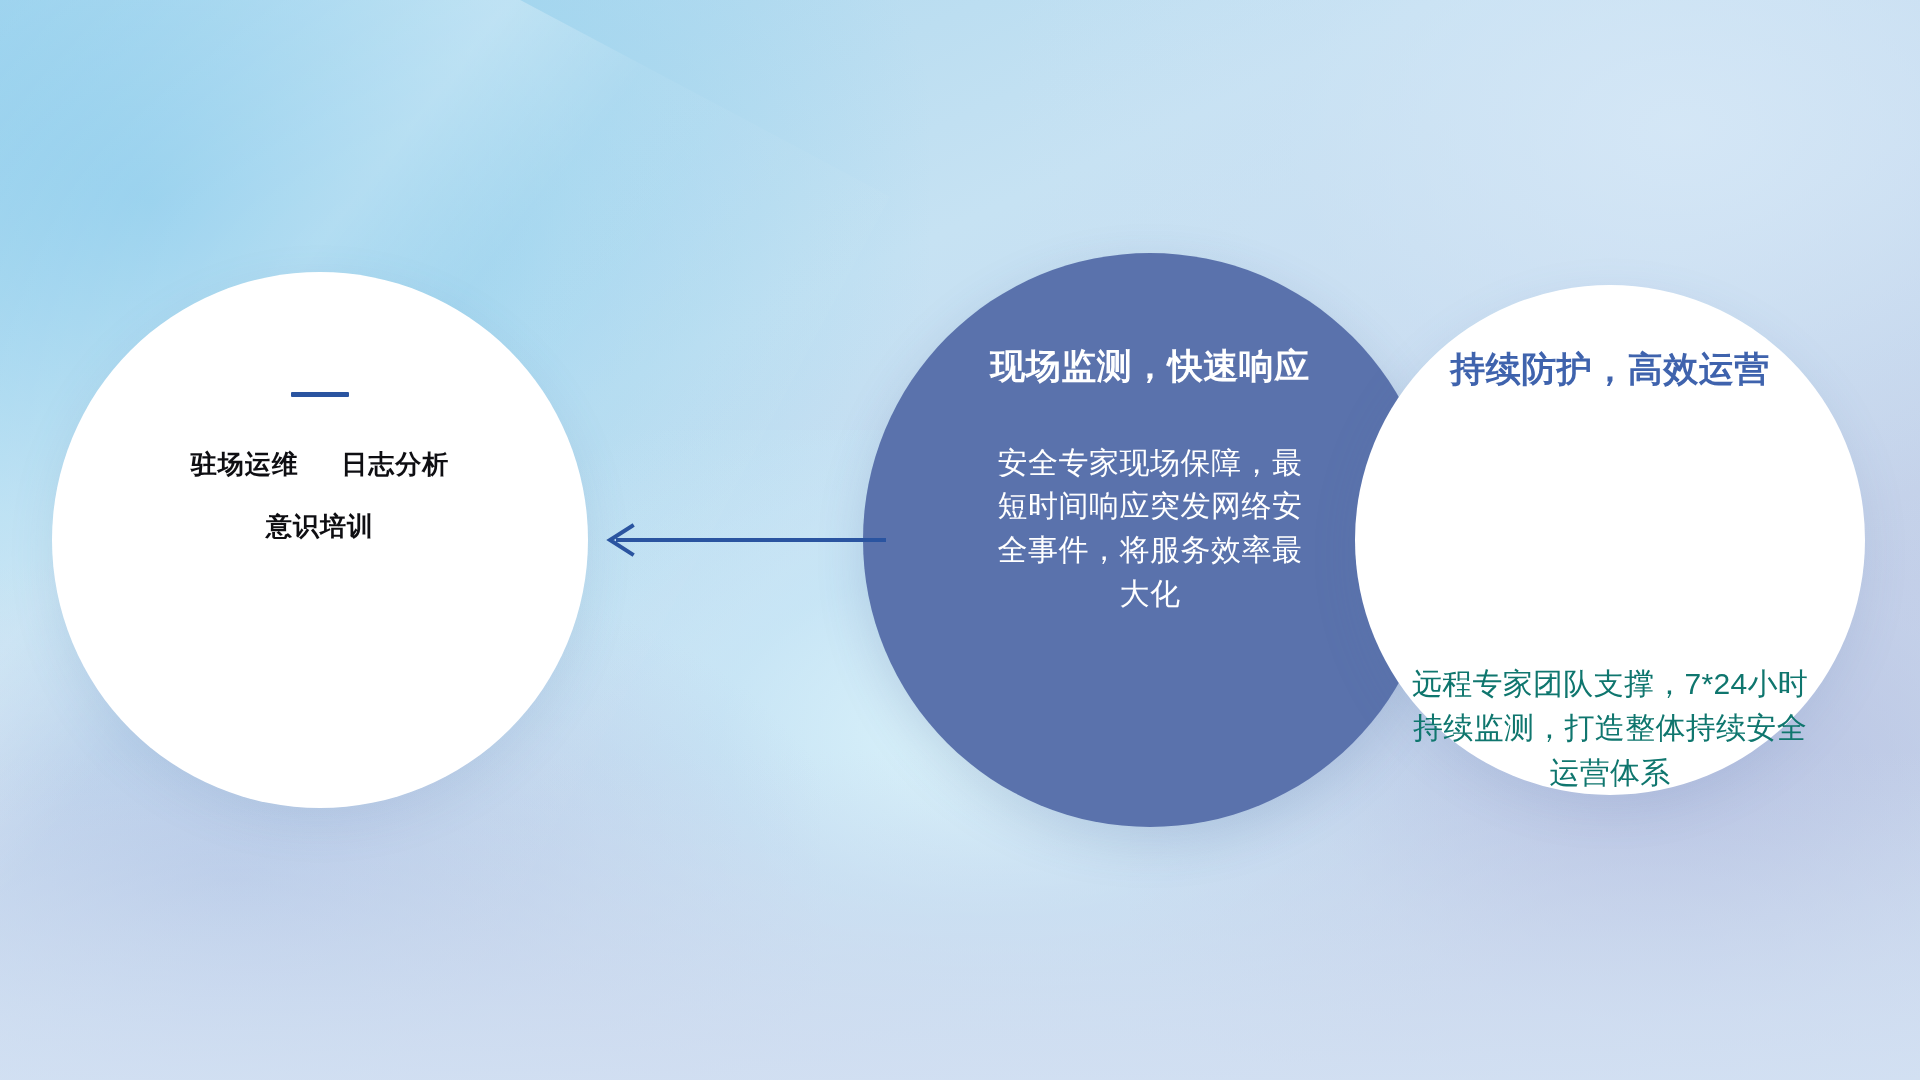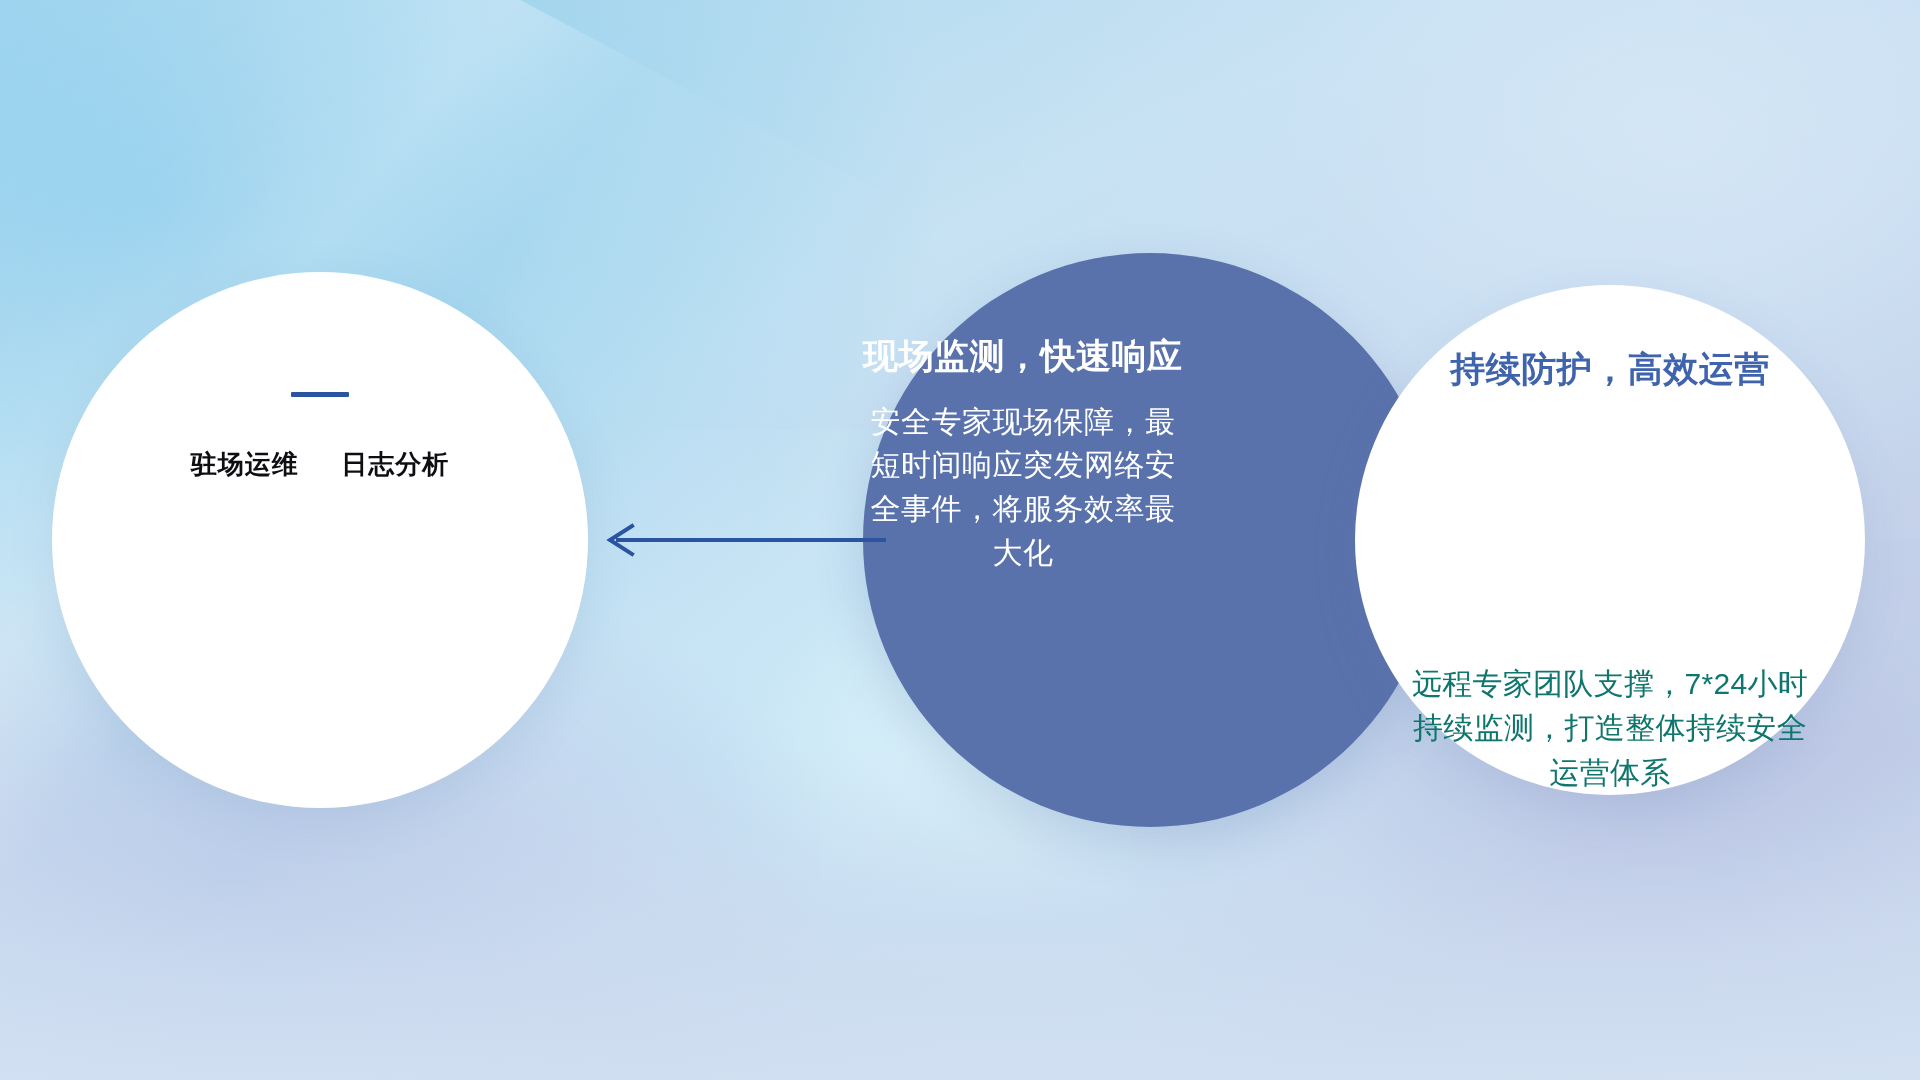--- a/index.html
+++ b/index.html
@@ -78,22 +78,22 @@
   .left-lines{
     margin-top:54px;width:100%;text-align:center;
     color:#0e0e12;font-weight:bold;font-size:26px;line-height:1.0;
   }
   .left-lines .ln{margin-bottom:36px;letter-spacing:1px;}
   .left-lines .ln:last-child{margin-bottom:0;}
   .left-lines .gap{display:inline-block;width:26px;}
 
   
   .blue-inner{
-    position:absolute;left:0;top:1px;width:574px;height:574px;
-    display:flex;flex-direction:column;
+    position:absolute;left:0;top:11px;width:574px;height:574px;
+    display:flex;flex-direction:column;align-items:center;gap:31px;
   }
   .blue-title{
     margin-top:83px;
     color:#ffffff;font-weight:bold;font-size:35px;line-height:1.1;
     letter-spacing:.5px;white-space:nowrap;
   }
   .blue-body{
     margin-top:24px;width:320px;text-align:center;
     color:#ffffff;font-size:30px;line-height:1.46;letter-spacing:.5px;
   }
@@ -132,20 +132,23 @@
 
   <div class="circle circle-left">
     <div class="left-inner">
       <div class="left-dash"></div>
       <div class="left-lines">
         <div class="ln">
           <span>驻场运维</span>
           <span class="gap"></span>
           <span>日志分析</span>
         </div>
+        <div class="ln">
+          <span>意识培训</span>
+        </div>
       </div>
     </div>
   </div>
 
   <div class="circle circle-blue">
     <div class="blue-inner">
       <div class="blue-title">现场监测，快速响应</div>
       <div class="blue-body">安全专家现场保障，最短时间响应突发网络安全事件，将服务效率最大化</div>
     </div>
   </div>

